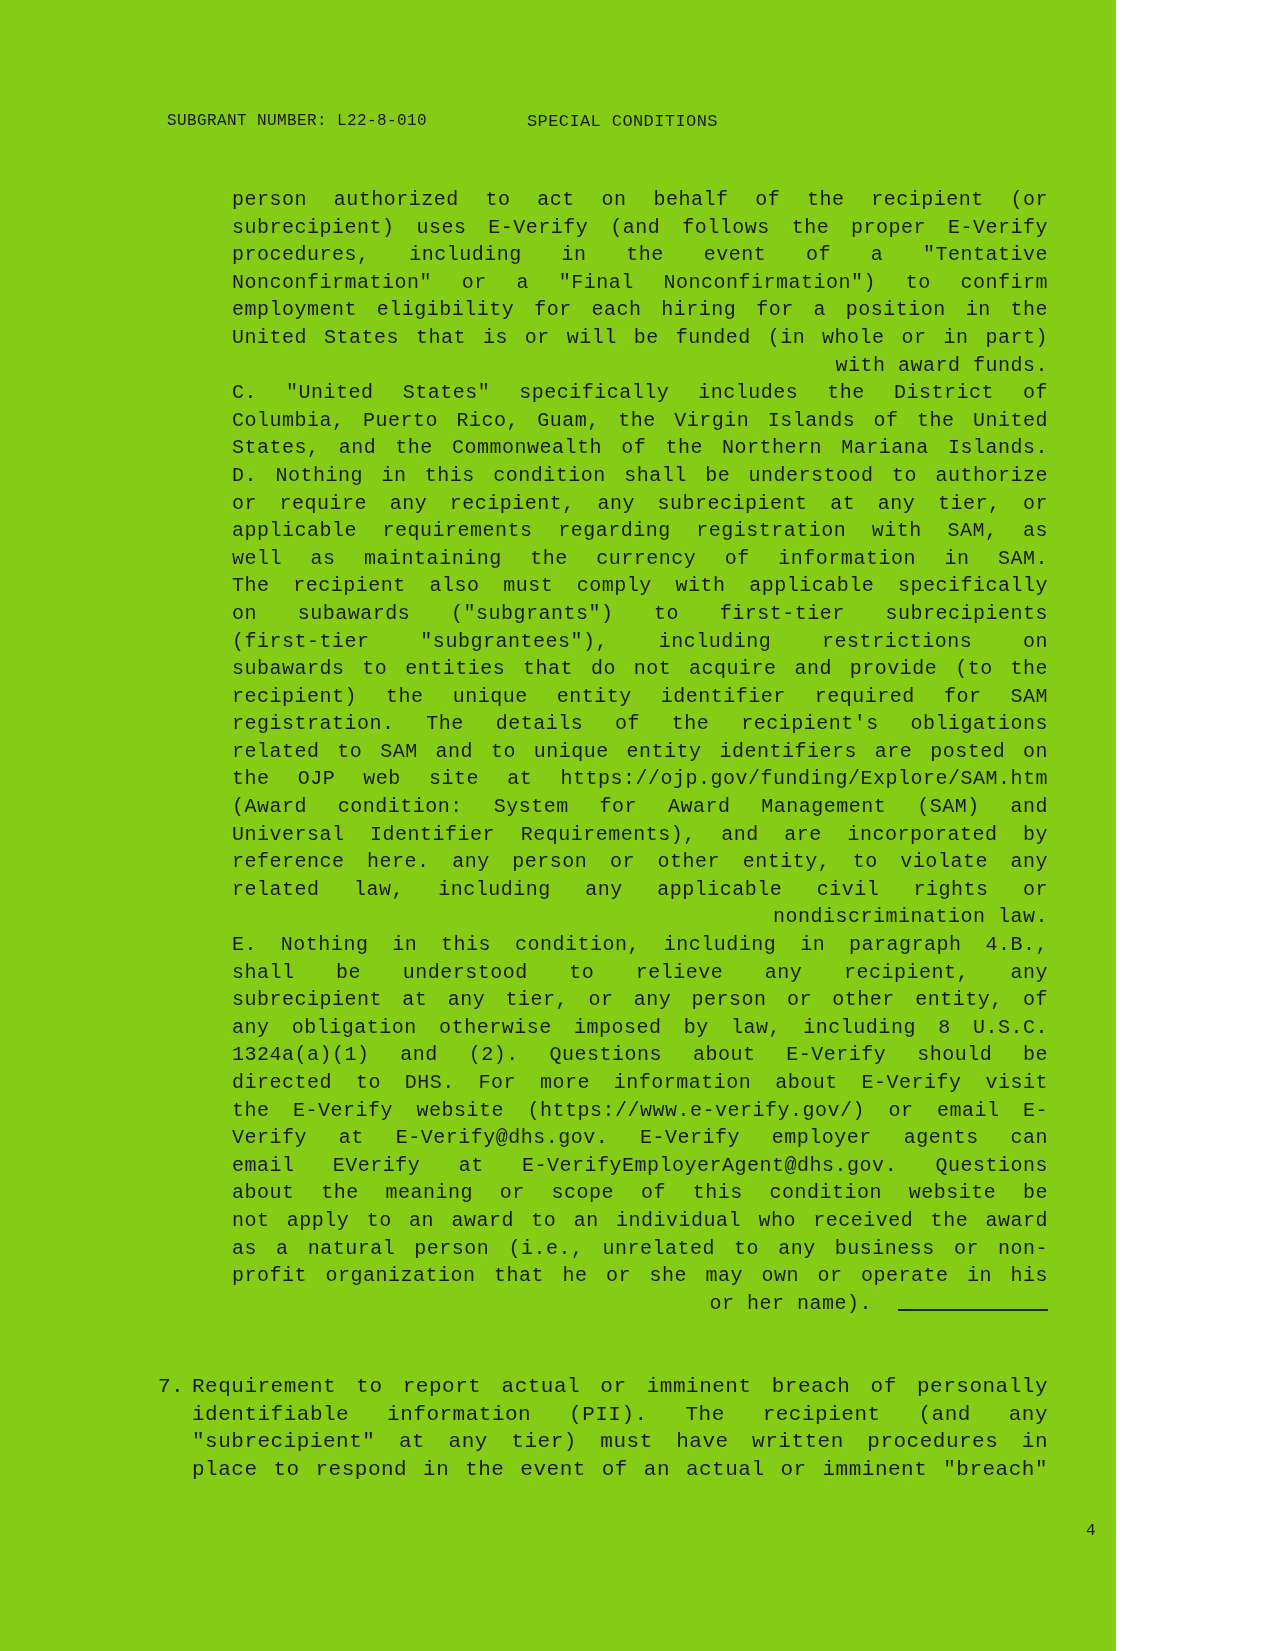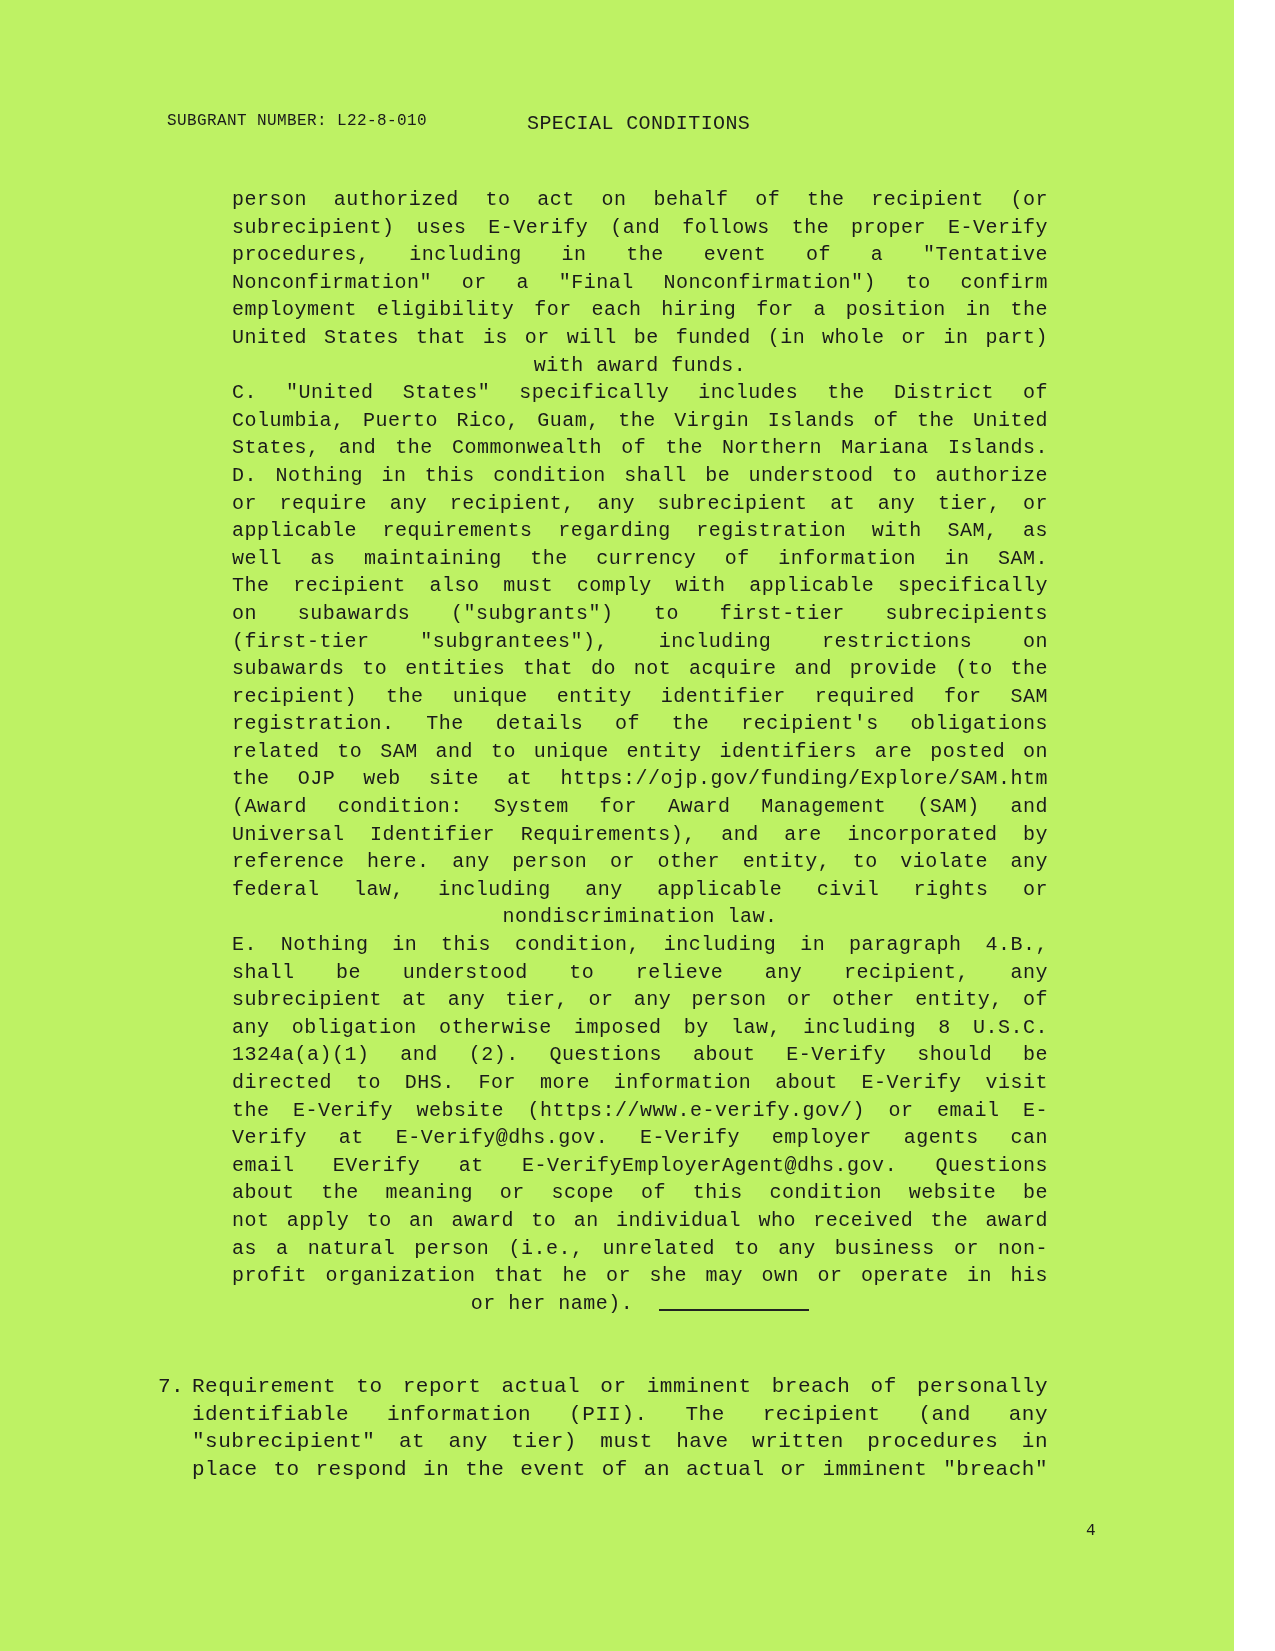--- a/index.html
+++ b/index.html
@@ -2,40 +2,40 @@
 <html><head>
 <meta charset="utf-8">
 <style>
   html, body {
     margin: 0;
     padding: 0;
     background: #ffffff;
   }
   .page {
     position: relative;
-    width: 1234px;
+    width: 1116px;
     height: 1651px;
-    background: #bef264;
+    background: #84cc16;
     font-family: "Liberation Mono", "DejaVu Sans Mono", monospace;
     color: #1b1b1b;
     overflow: hidden;
   }
   .header-subgrant {
     position: absolute;
     left: 167px;
     top: 112px;
     font-size: 16px;
     letter-spacing: 0.4px;
     white-space: nowrap;
   }
   .header-title {
     position: absolute;
     left: 527px;
     top: 112px;
-    font-size: 20px;
+    font-size: 17px;
     letter-spacing: 0.4px;
     white-space: nowrap;
   }
   .main-block {
     position: absolute;
     left: 232px;
     top: 186px;
     width: 816px;
     font-size: 20px;
     letter-spacing: 0.5px;
@@ -55,21 +55,21 @@
     line-height: 27.6px;
   }
   .line {
     height: 27.6px;
     line-height: 27.6px;
     text-align: justify;
     text-align-last: justify;
     overflow: hidden;
   }
   .line.end {
-    text-align: center;
+    text-align: right;
     text-align-last: auto;
   }
   .ul {
     text-underline-offset: 4px;
     text-decoration-thickness: 2px;
   }
   .blank {
     display: inline-block;
     width: 150px;
     height: 5px;
@@ -112,21 +112,21 @@
       <div class="line"><span>on subawards ("subgrants") to first-tier subrecipients</span></div>
       <div class="line"><span>(first-tier "subgrantees"), including restrictions on</span></div>
       <div class="line"><span>subawards to entities that do not acquire and provide (to the</span></div>
       <div class="line"><span>recipient) the unique entity identifier required for SAM</span></div>
       <div class="line"><span>registration. The details of the recipient's obligations</span></div>
       <div class="line"><span>related to SAM and to unique entity identifiers are posted on</span></div>
       <div class="line"><span>the OJP web site at https://ojp.gov/funding/Explore/SAM.htm</span></div>
       <div class="line"><span>(Award condition: System for Award Management (SAM) and</span></div>
       <div class="line"><span>Universal Identifier Requirements), and are incorporated by</span></div>
       <div class="line"><span>reference here. any person or other entity, to violate any</span></div>
-      <div class="line"><span>federal law, including any applicable civil rights or</span></div>
+      <div class="line"><span>related law, including any applicable civil rights or</span></div>
       <div class="line end"><span>nondiscrimination law.</span></div>
       <div class="line"><span>E. Nothing in this condition, including in paragraph 4.B.,</span></div>
       <div class="line"><span>shall be understood to relieve any recipient, any</span></div>
       <div class="line"><span>subrecipient at any tier, or any person or other entity, of</span></div>
       <div class="line"><span>any obligation otherwise imposed by law, including 8 U.S.C.</span></div>
       <div class="line"><span>1324a(a)(1) and (2). Questions about E-Verify should be</span></div>
       <div class="line"><span>directed to DHS. For more information about E-Verify visit</span></div>
       <div class="line"><span>the E-Verify website (https://www.e-verify.gov/) or email E-</span></div>
       <div class="line"><span>Verify at E-Verify@dhs.gov. E-Verify employer agents can</span></div>
       <div class="line"><span>email EVerify at </span><span class="ul">E-VerifyEmployerAgent@dhs.gov</span><span>. Questions</span></div>

